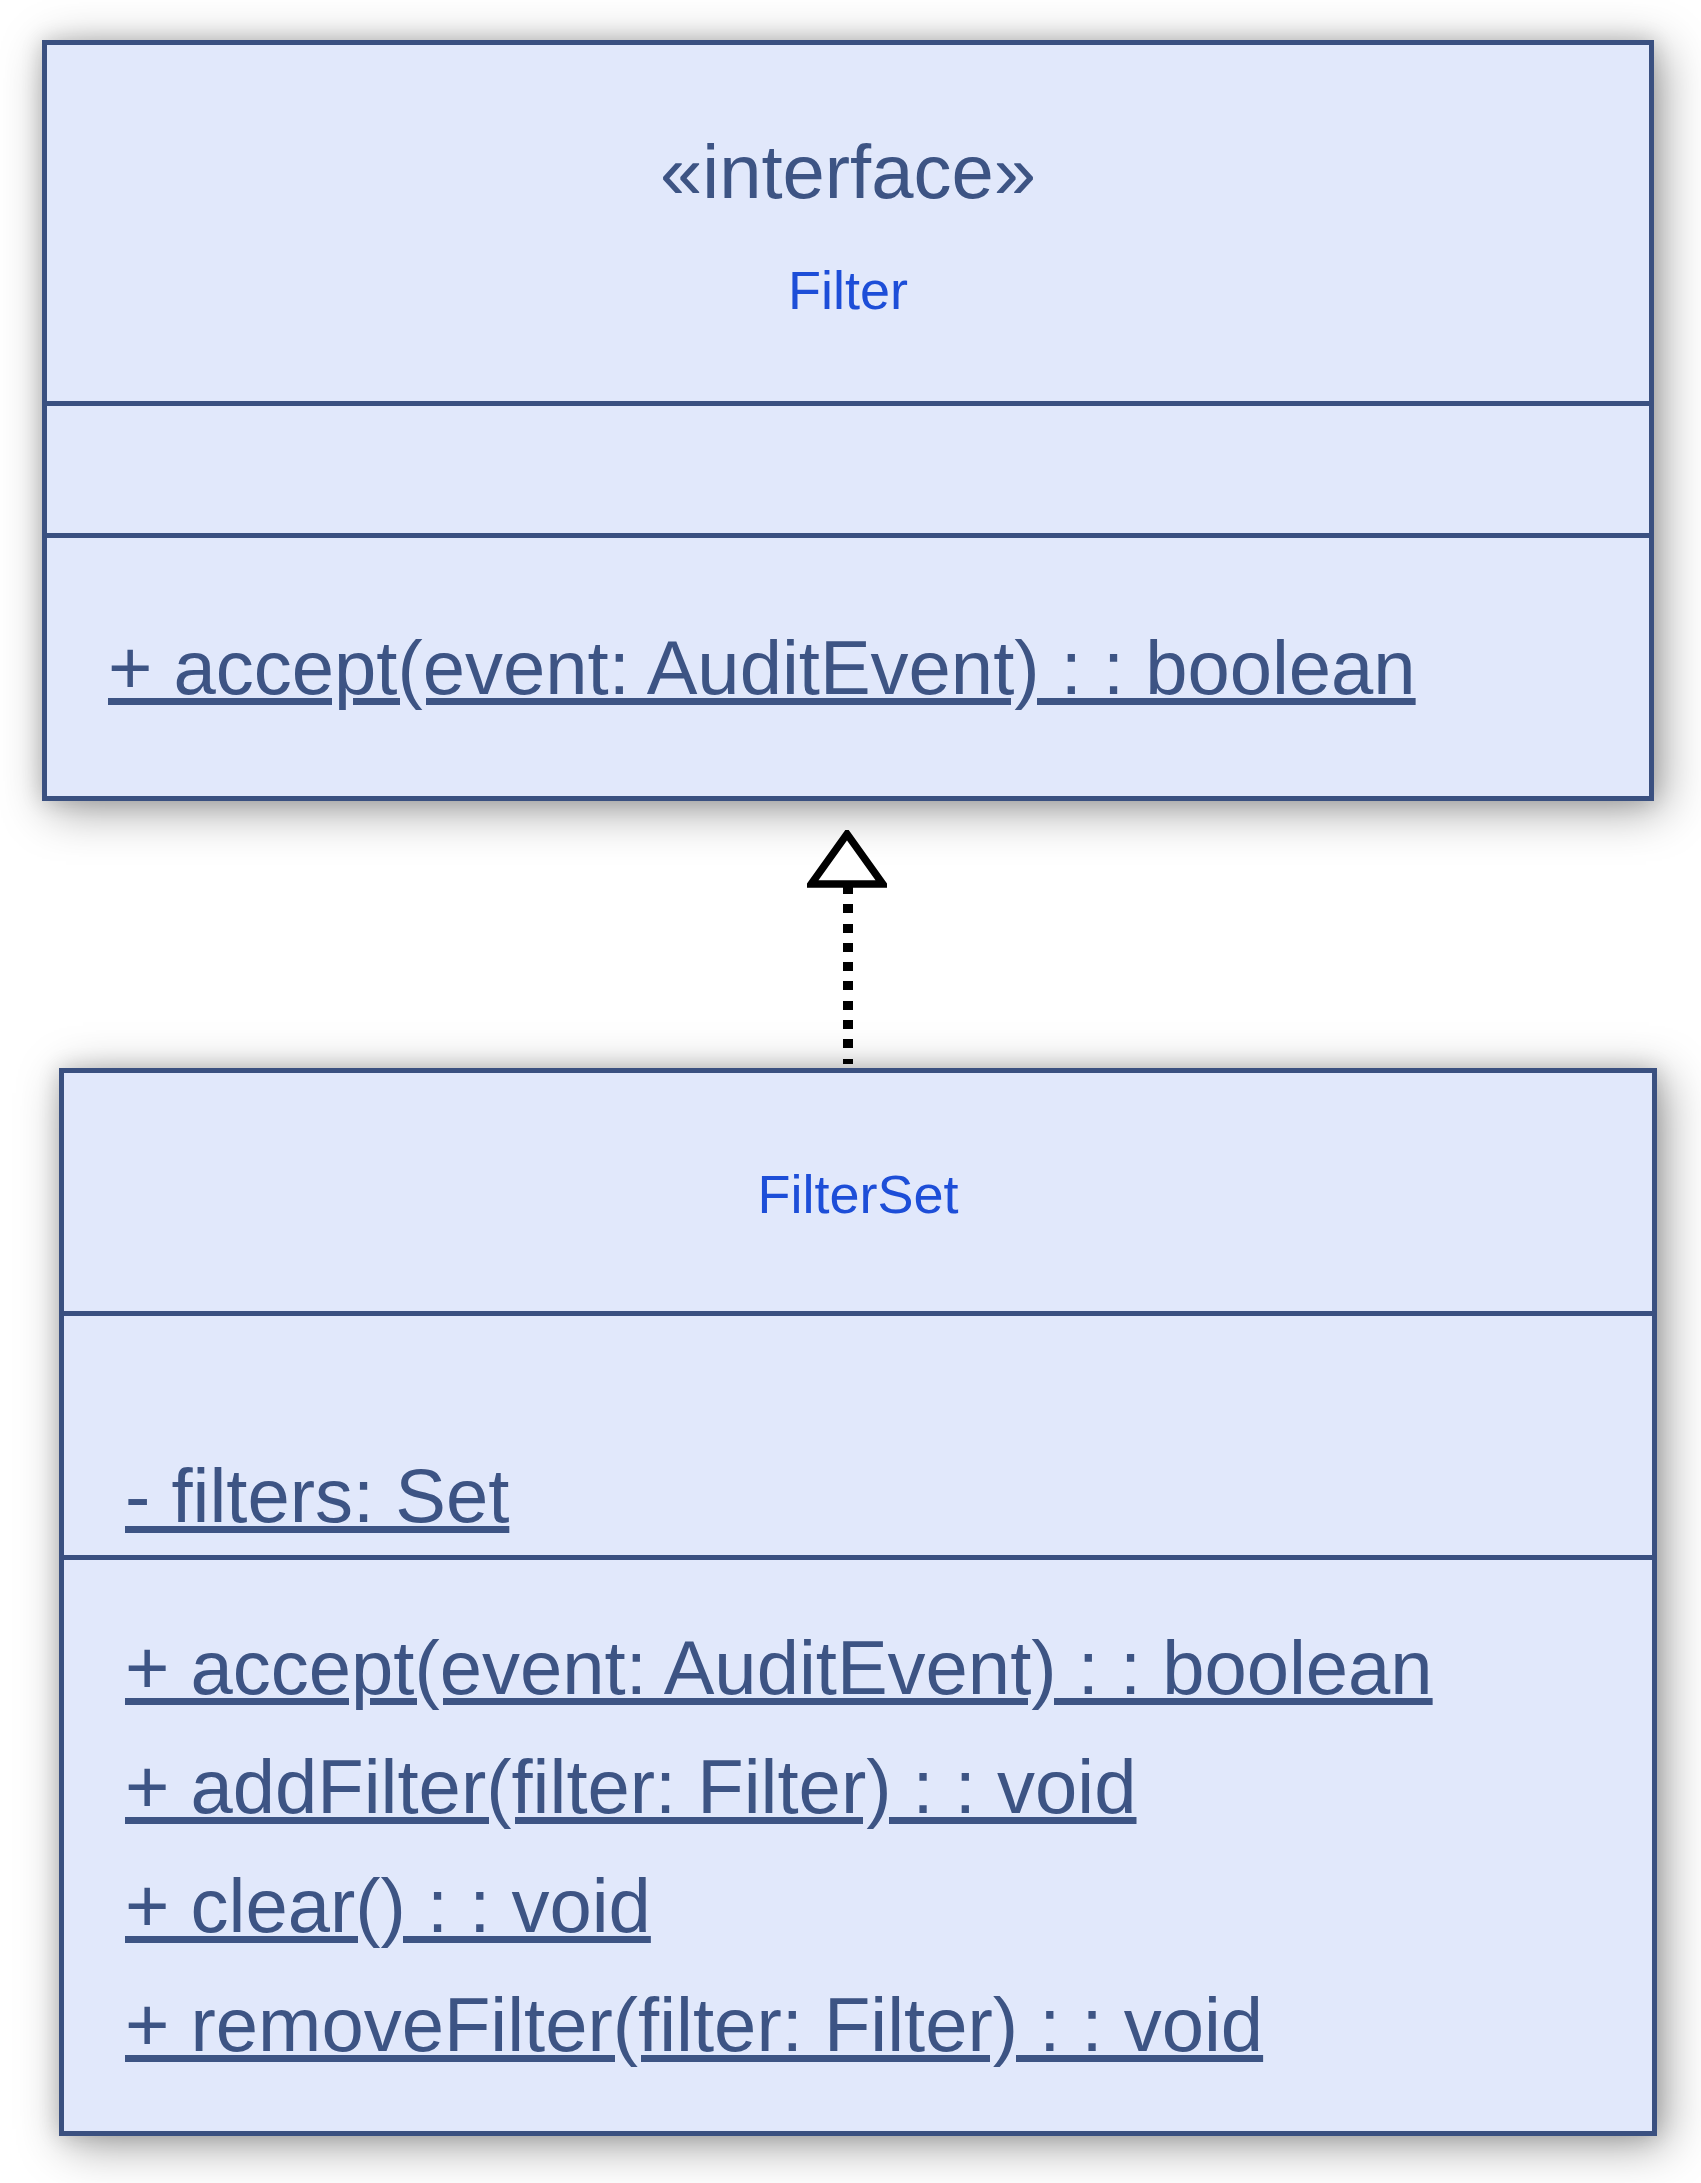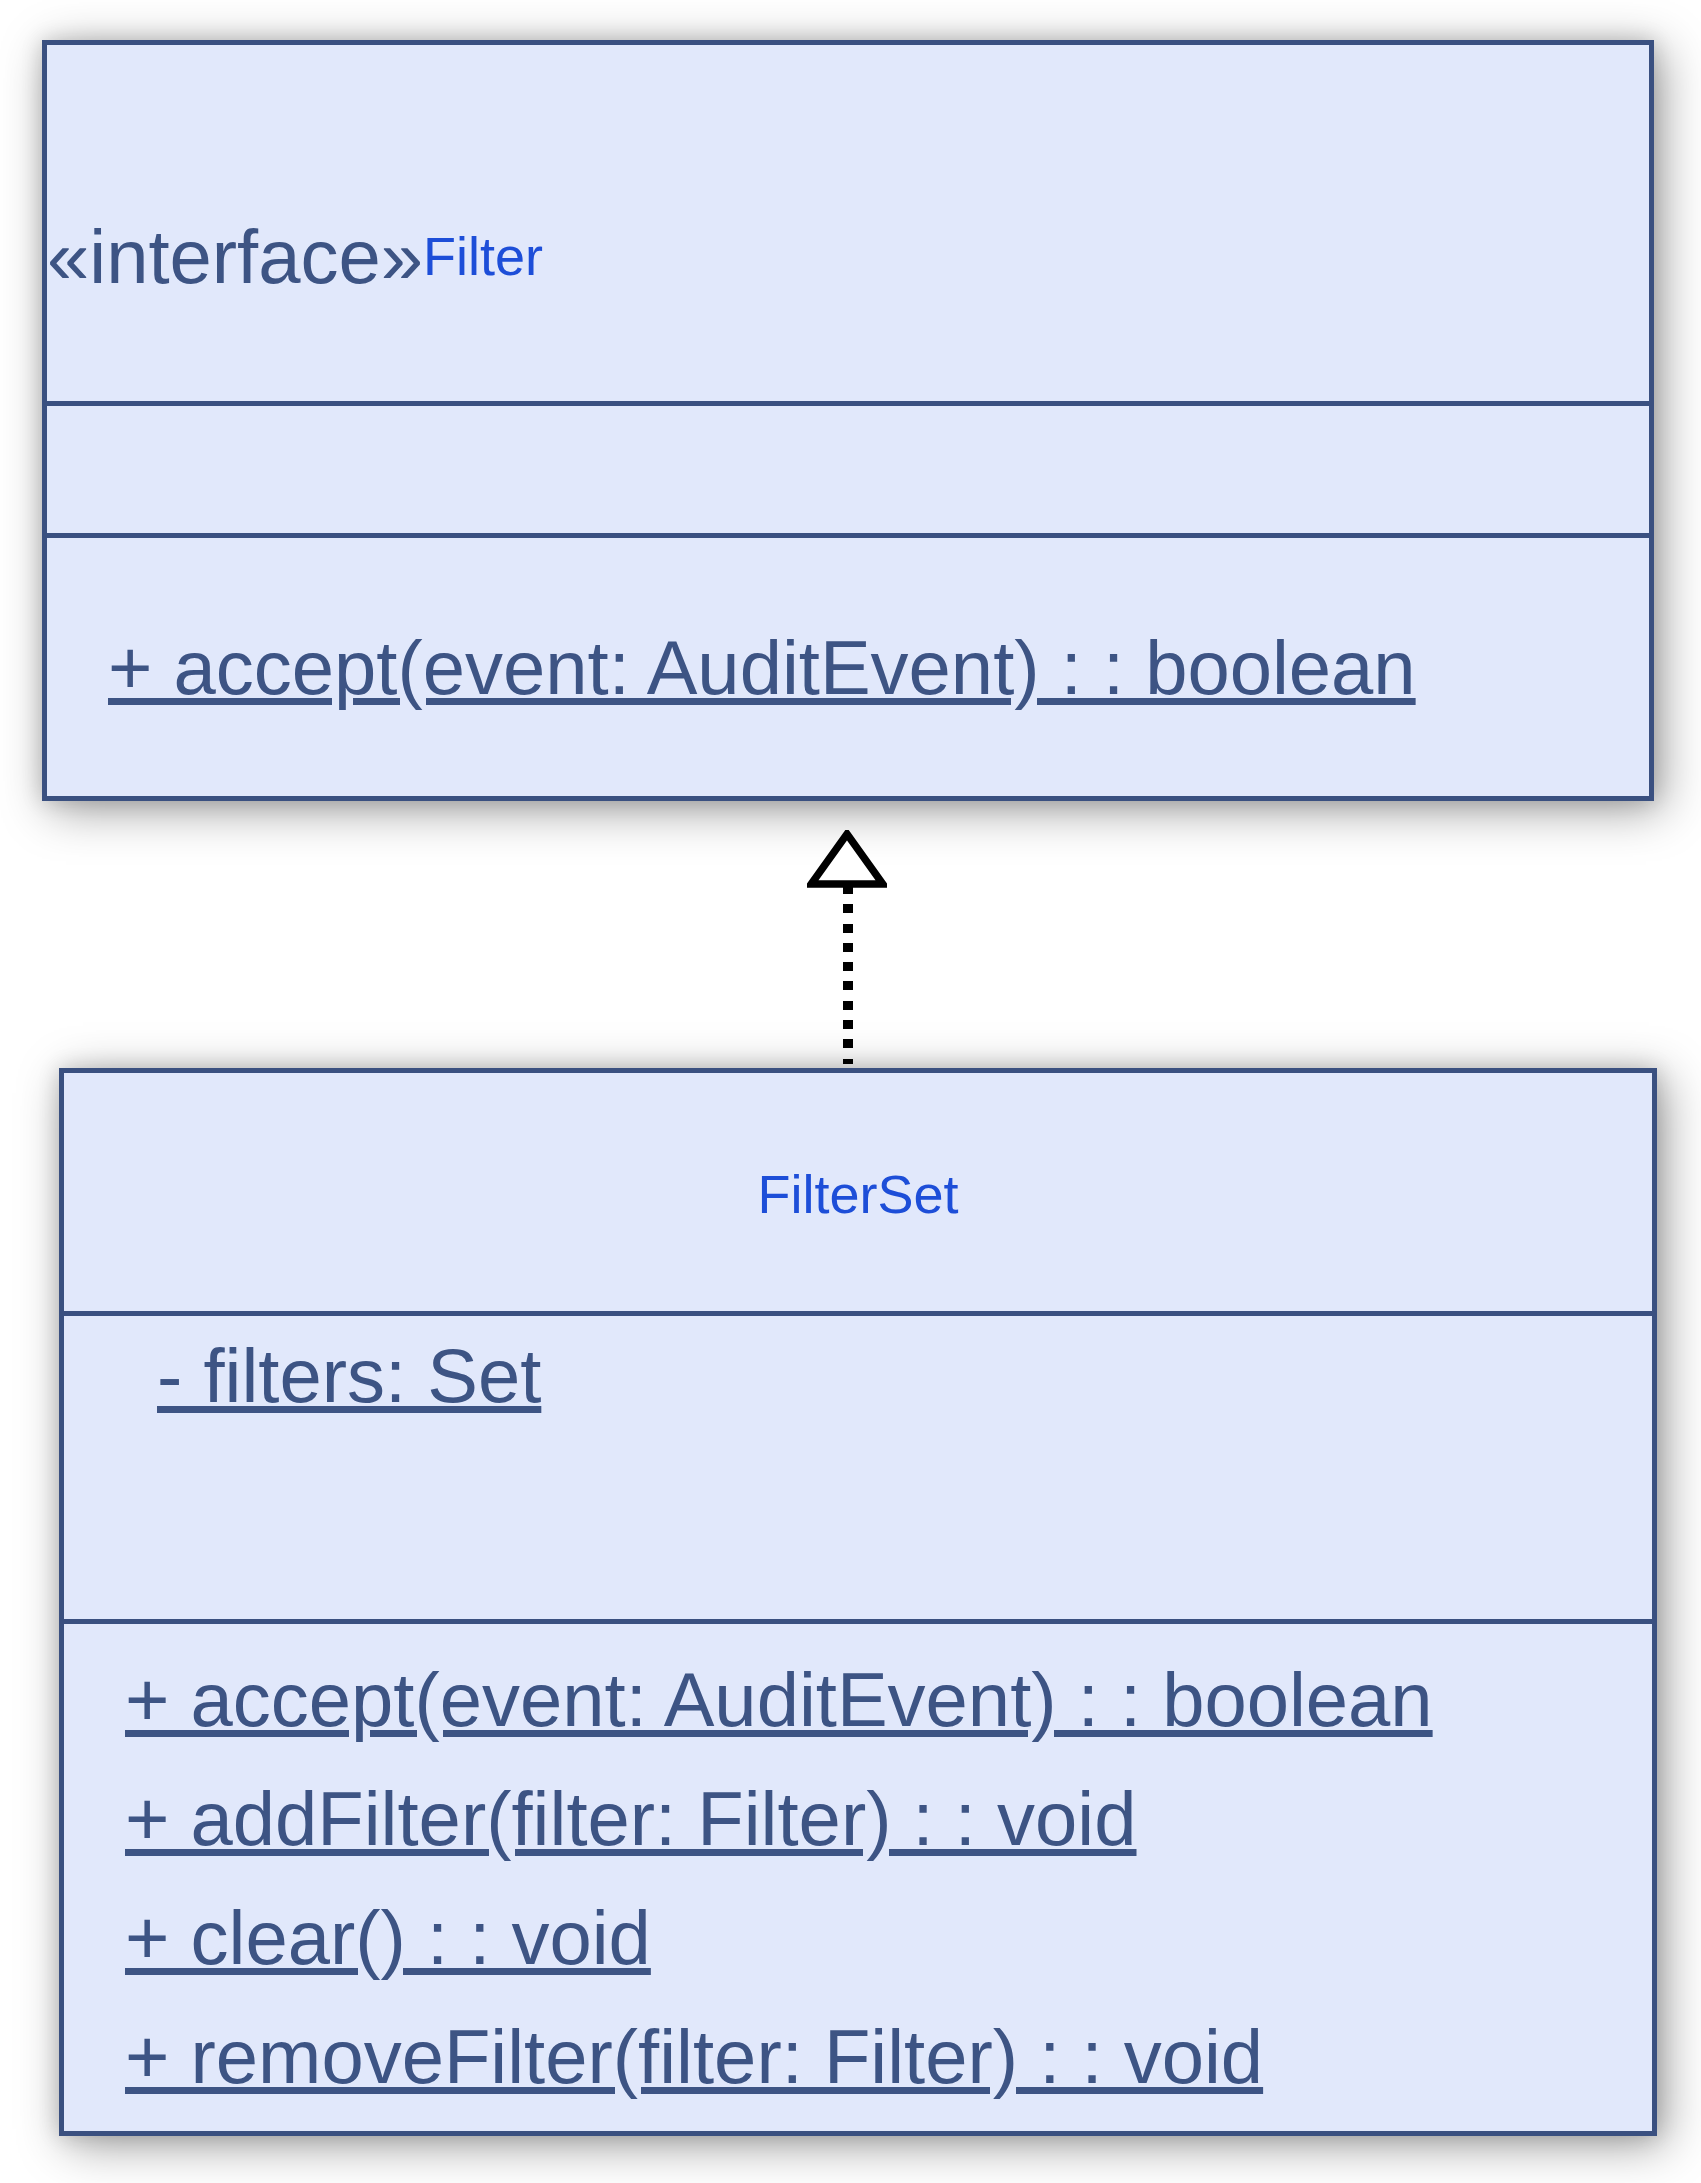--- a/index.html
+++ b/index.html
@@ -21,42 +21,42 @@
     flex-direction: column;
     color: #3d5484;
   }
   .compartment { box-sizing: border-box; }
   .divider-top { border-top: 5.1px solid #3a5080; }
 
   
   .box-interface { left: 42px; top: 40px; width: 1612px; height: 761px; }
   .box-interface .comp-title {
     height: 356px;
-    display: flex; flex-direction: row;
+    display: flex; flex-direction: column;
     align-items: center; justify-content: flex-start;
     padding-top: 67px;
   }
   .box-interface .comp-attrs { height: 132px; }
   .box-interface .comp-methods {
     flex: 1;
     display: flex; flex-direction: column; justify-content: center;
     padding-left: 61px;
   }
 
   
   .box-class { left: 59px; top: 1068px; width: 1598px; height: 1068px; }
   .box-class .comp-title {
     height: 238px;
     display: flex; align-items: center; justify-content: center;
     padding-top: 4px;
   }
   .box-class .comp-attrs {
-    height: 308px;
-    display: flex; align-items: flex-start;
-    padding-left: 93px;
+    height: 244px;
+    display: flex; align-items: flex-end;
+    padding-left: 61px;
   }
   .box-class .comp-methods {
     flex: 1;
     display: flex; flex-direction: column; justify-content: center;
     padding-left: 61px;
   }
 
   .stereotype {
     font-size: 76px;
     line-height: 119px;

